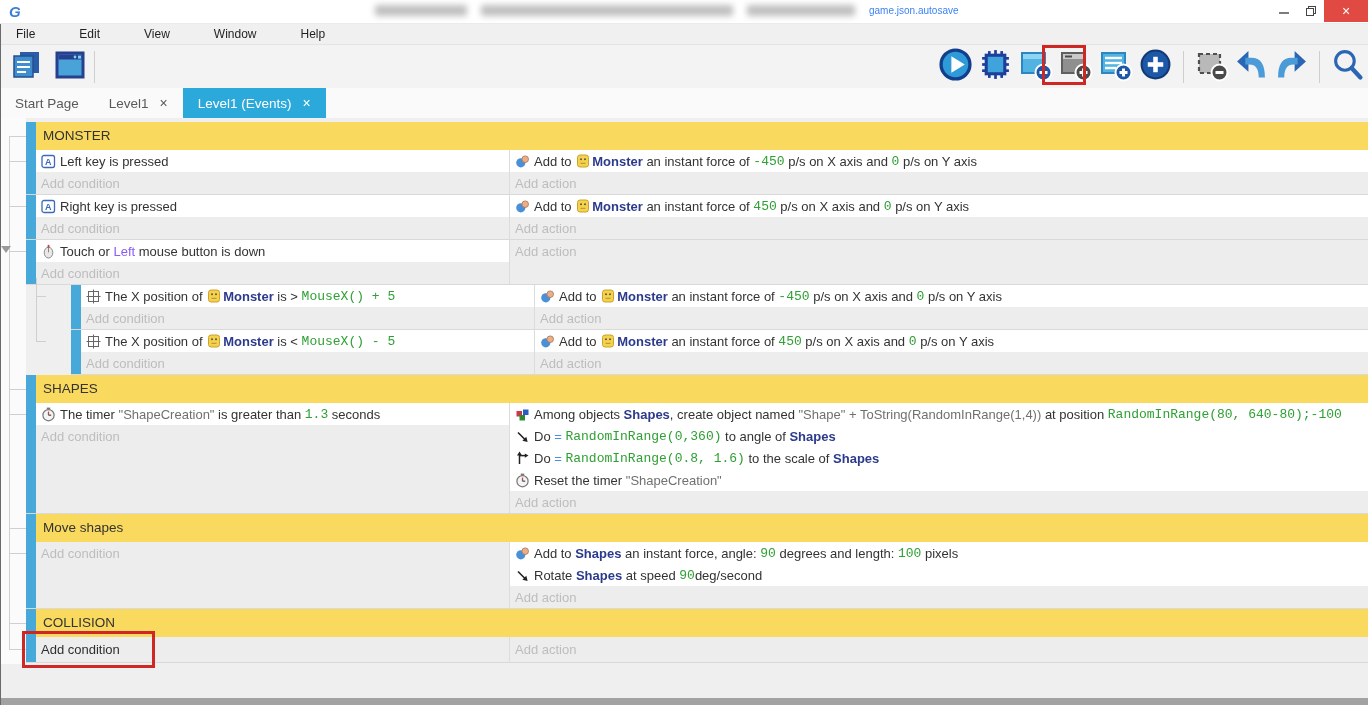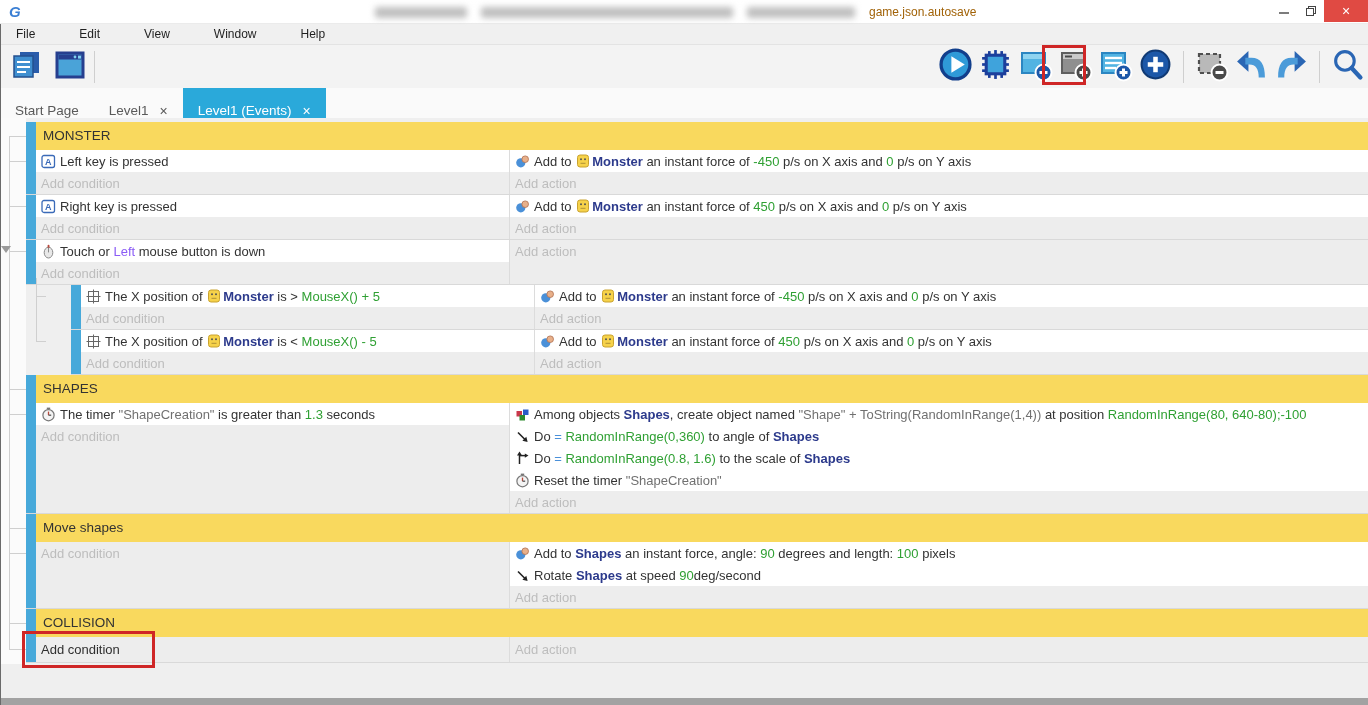--- a/index.html
+++ b/index.html
@@ -9,39 +9,39 @@
     font-family:"Liberation Sans", sans-serif; background:#efefef;
   }
   
   .win-edge { position:absolute; left:0; top:24px; width:1px; height:681px; background:#6a6a6a; z-index:60; }
 
   
   .titlebar { height:24px; background:#ffffff; position:relative; border-bottom:1px solid #ebebeb; }
   .logo { position:absolute; left:9px; top:3px; width:18px; height:18px; color:#3b7fd4; font-weight:bold; font-style:italic; font-size:15px; line-height:18px; }
   .title-group { position:absolute; left:375px; top:5px; display:flex; align-items:center; gap:14px; }
   .blurblob { height:11px; background:#bfbfbf; border-radius:2px; filter:blur(3px); }
-  .title-text { font-size:12px; color:#a16207; white-space:nowrap; }
+  .title-text { font-size:10px; color:#3b82f6; white-space:nowrap; }
   .win-controls { position:absolute; right:0; top:0; height:22px; display:flex; }
   .wbtn { width:27px; height:22px; display:flex; align-items:center; justify-content:center; color:#444; }
   .wbtn.close { width:44px; background:#e04a43; color:#fff; font-size:14px; }
 
   
   .menubar { height:21px; background:#f0f0f0; display:flex; align-items:center; padding-left:6px; border-bottom:1px solid #e3e3e3;gap:24px; }
   .menu-item { font-size:12px; color:#1f1f1f; padding:0 10px; line-height:21px; }
 
   
   .toolbar { height:43px; background:#f3f3f3; position:relative; display:flex; align-items:center; }
   .tb-left { display:flex; align-items:center; margin-left:8px; gap:6px; }
   .tb-right { position:absolute; right:2px; top:3px; display:flex; align-items:center; gap:3px; }
   .tbtn { width:37px; height:37px; display:flex; align-items:center; justify-content:center; }
   .tb-sep { width:1px; height:32px; background:#cfcfcf; margin:0 6px; }
 
   
   .tabbar { height:30px; background:#fafafa; display:flex; align-items:stretch; }
-  .tab { display:flex; align-items:flex-end; gap:11px; padding:0 15px; font-size:13.5px; color:#5a5a5a; }
+  .tab { display:flex; align-items:center; gap:11px; padding:0 15px; font-size:13.5px; color:#5a5a5a; }
   .tab.active { background:#2aa9da; color:#fff; }
   .tab .tclose { font-size:14px; line-height:1; }
 
   
   .sheet { position:relative; height:580px; background:#efefef; overflow:hidden; }
   .gutter { position:absolute; left:0; top:0; width:26px; height:546px; background:#fbfbfb; }
   .evtwrap { position:relative; padding-top:4px; }
   .comment { margin-left:26px; height:28px; background:#f9d95e; border-left:10px solid #47a9da;
              line-height:28px; padding-left:7px; font-size:13.5px; color:#333; }
   .event { margin-left:26px; display:flex; border-bottom:1px solid #d9d9d9; background:#ededed; }
@@ -52,21 +52,21 @@
   .event .act { flex:1; background:#ededed; display:flex; flex-direction:column; overflow:hidden; }
   .line { height:22px; background:#fff; display:flex; align-items:center; padding-left:5px;
           font-size:13px; color:#333; white-space:nowrap; overflow:hidden; }
   .addline { height:22px; display:flex; align-items:center; padding-left:5px; font-size:13px; color:#bdbdbd; background:#ededed; white-space:nowrap; }
   .addline.hl { color:#2f2f2f; height:25px; }
   .addline.tall { height:25px; }
   .ic { width:15px; height:15px; margin-right:4px; flex:none; display:inline-flex; }
   .chip { width:12px; height:14px; margin:0 3px 0 2px; flex:none; display:inline-flex; }
   .sg-plain { color:#333; }
   .sg-param { color:#8b5cf6; }
-  .sg-expr  { color:#2fa033; }
+  .sg-expr  { color:#2fa033;font-family:Liberation Mono, monospace; }
   .sg-obj   { color:#2c3a8c; font-weight:bold; }
   .sg-str   { color:#707070; }
   .sg-eq    { color:#4a90d9; }
   .line span { white-space:pre; }
 
   
   .deco { position:absolute; z-index:5; pointer-events:none; }
   .vline { position:absolute; width:1px; background:#cfcfcf; }
   .stub  { position:absolute; height:1px; background:#cfcfcf; }
   .expander { position:absolute; width:0; height:0; border-left:5px solid transparent;

